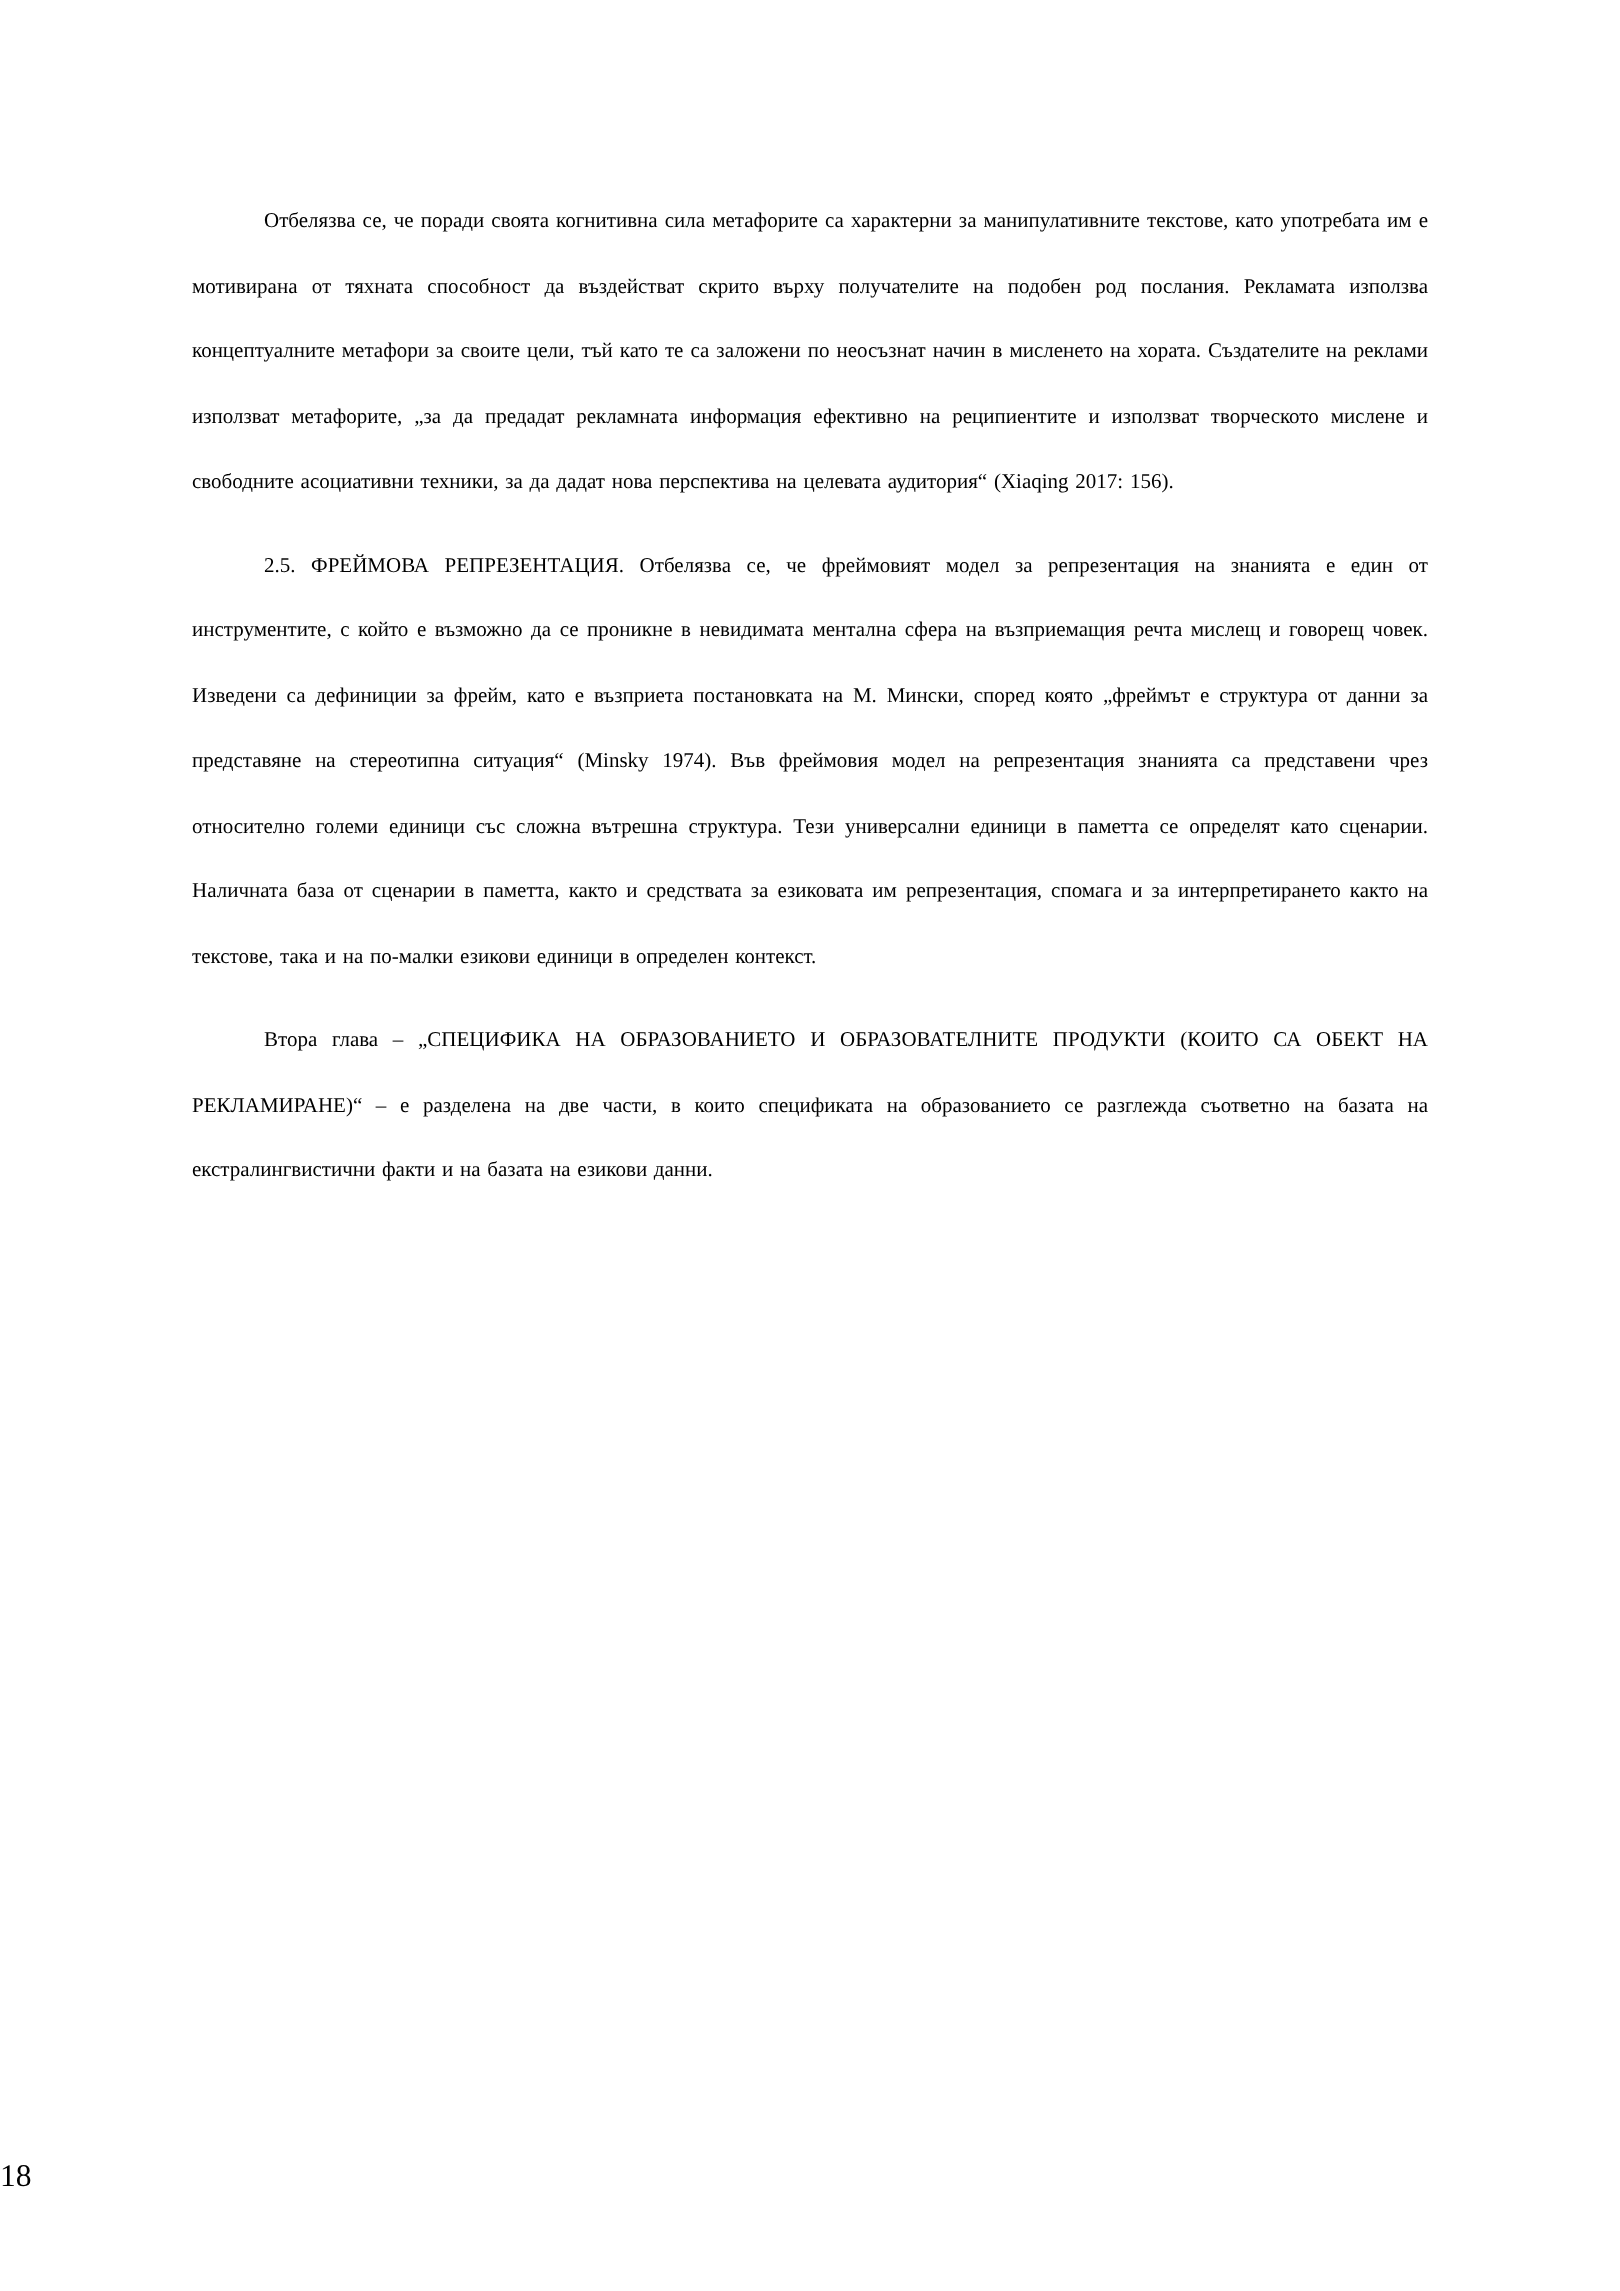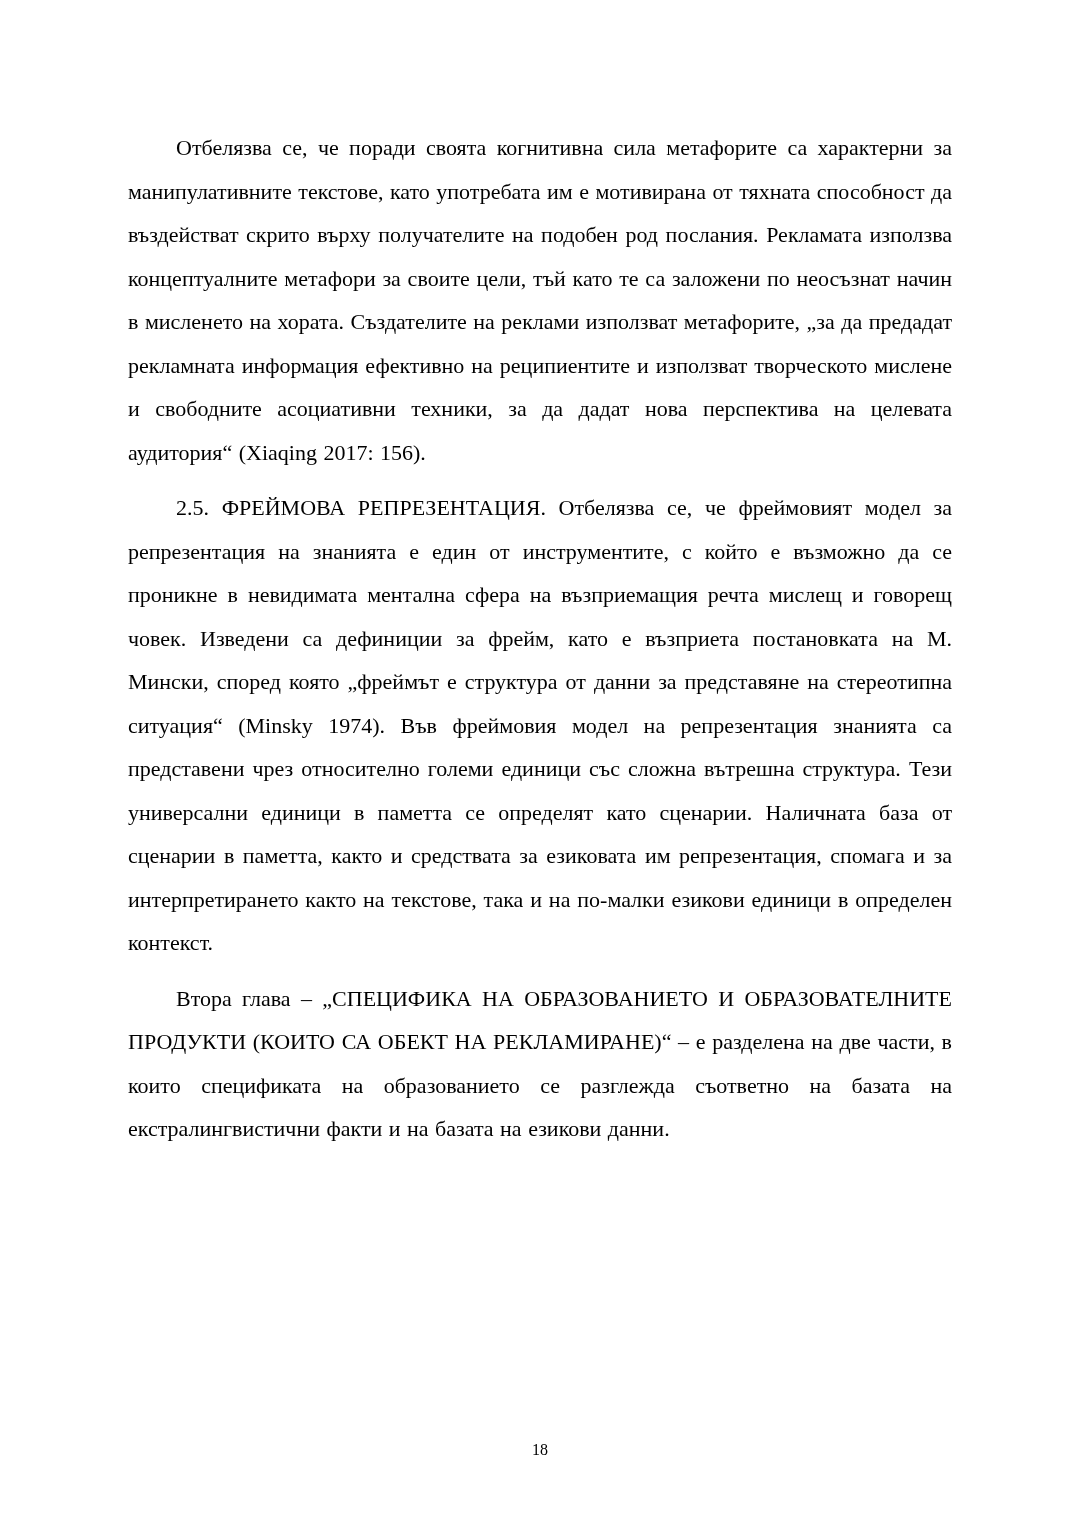--- a/index.html
+++ b/index.html
@@ -15,35 +15,35 @@
     font-family: "Liberation Serif", "DejaVu Serif", serif;
     color: #000000;
     overflow: hidden;
   }
   .content {
     position: absolute;
     left: 128px;
     top: 126px;
     width: 824px;
     text-align: justify;
-    font-size: 22px;
+    font-size: 14px;
     line-height: 43.5px;
   }
   .para {
     margin: 0 0 12px 0;
     text-indent: 48px;
     word-spacing: 1px;
   }
   .page-number {
     position: absolute;
     left: 0;
     right: 0;
     bottom: 66px;
-    text-align: center;
-    font-size: 16px;
+    text-align: left;
+    font-size: 21px;
     line-height: 22px;
   }
 </style>
 </head>
 <body>
 
 <div class="page">
   <div class="content">
     <p class="para">Отбелязва се, че поради своята когнитивна сила метафорите са характерни за манипулативните текстове, като употребата им е мотивирана от тяхната способност да въздействат скрито върху получателите на подобен род послания. Рекламата използва концептуалните метафори за своите цели, тъй като те са заложени по неосъзнат начин в мисленето на хората. Създателите на реклами използват метафорите, „за да предадат рекламната информация ефективно на реципиентите и използват творческото мислене и свободните асоциативни техники, за да дадат нова перспектива на целевата аудитория“ (Xiaqing 2017: 156).</p>
     <p class="para">2.5. ФРЕЙМОВА РЕПРЕЗЕНТАЦИЯ. Отбелязва се, че фреймовият модел за репрезентация на знанията е един от инструментите, с който е възможно да се проникне в невидимата ментална сфера на възприемащия речта мислещ и говорещ човек. Изведени са дефиниции за фрейм, като е възприета постановката на М. Мински, според която „фреймът е структура от данни за представяне на стереотипна ситуация“ (Minsky 1974). Във фреймовия модел на репрезентация знанията са представени чрез относително големи единици със сложна вътрешна структура. Тези универсални единици в паметта се определят като сценарии. Наличната база от сценарии в паметта, както и средствата за езиковата им репрезентация, спомага и за интерпретирането както на текстове, така и на по-малки езикови единици в определен контекст.</p>

